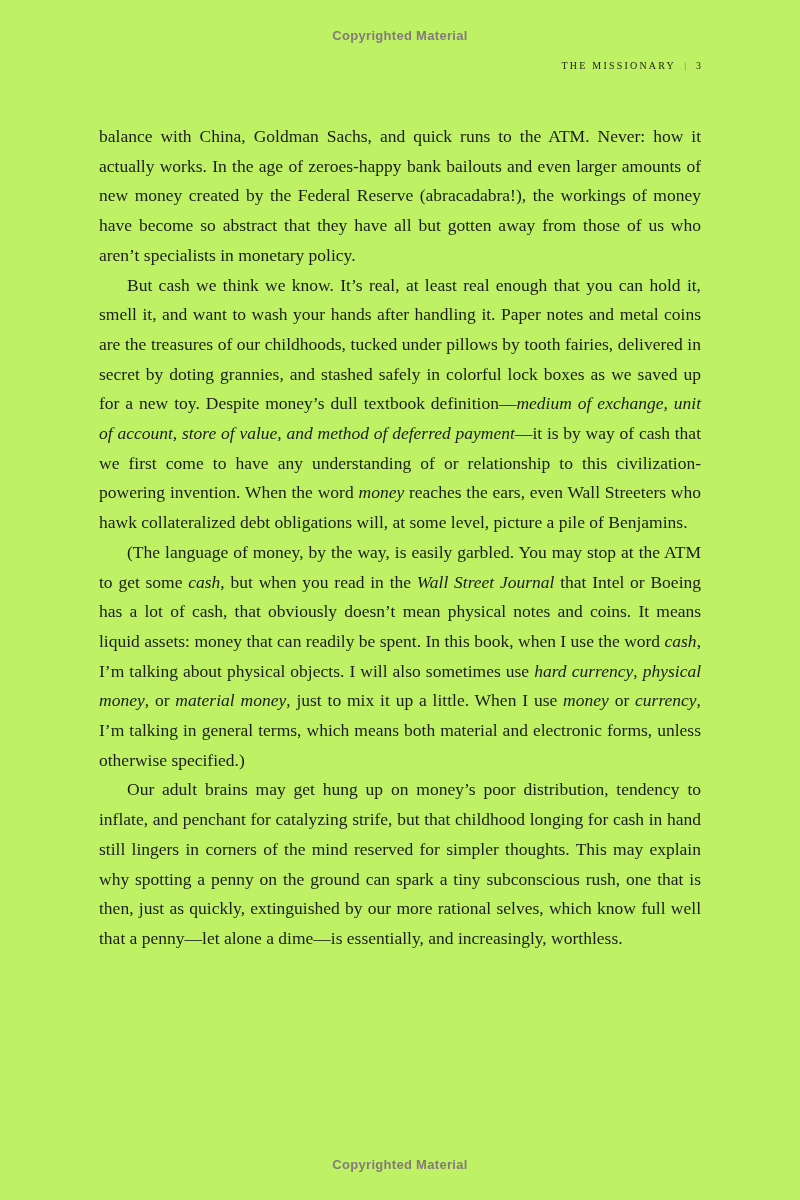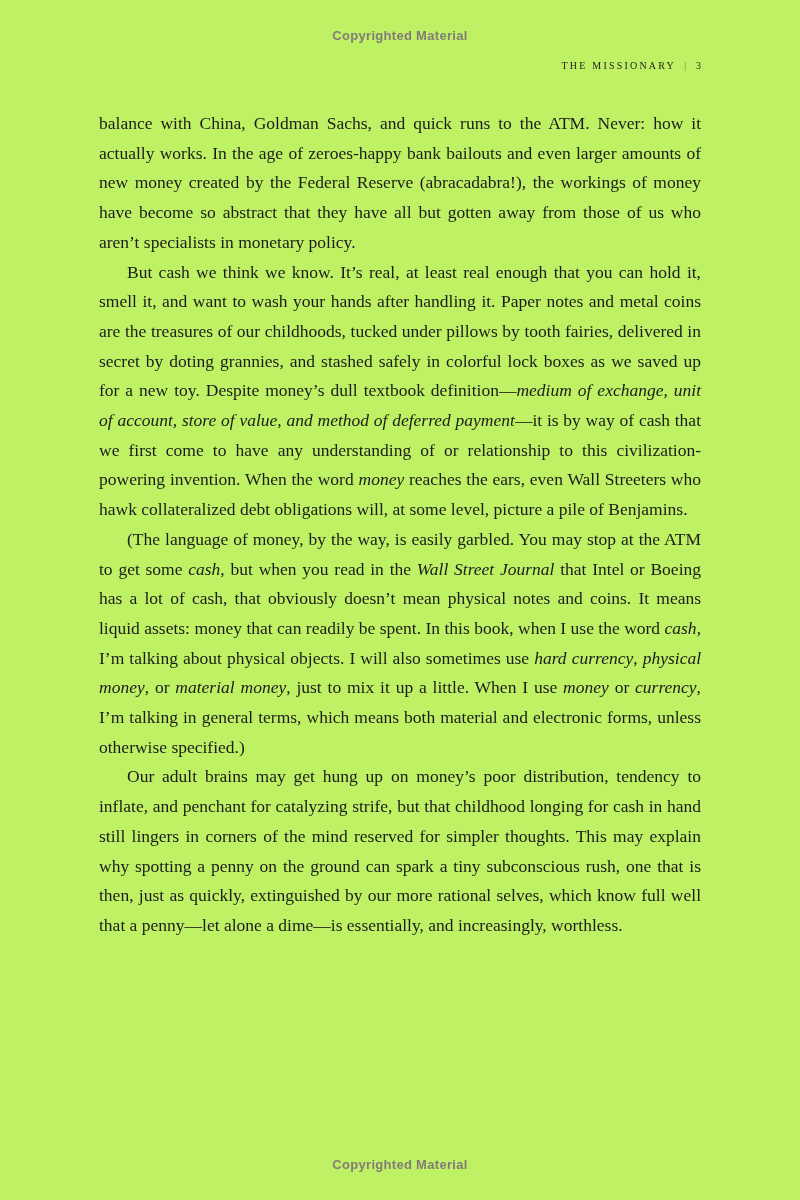--- a/index.html
+++ b/index.html
@@ -48,21 +48,21 @@
     margin: 0 10px 0 8px;
     font-weight: 400;
     color: #3a3a3a;
     transform: scaleX(0.6);
   }
   .running-head .pagenum {
     letter-spacing: 0;
   }
   .body-text {
     position: absolute;
-    top: 109px;
+    top: 122px;
     left: 99px;
     width: 602px;
     font-size: 17.5px;
     line-height: 29.7px;
     text-align: justify;
     hyphens: auto;
     -webkit-hyphens: auto;
   }
   .body-text p.para {
     margin: 0;

